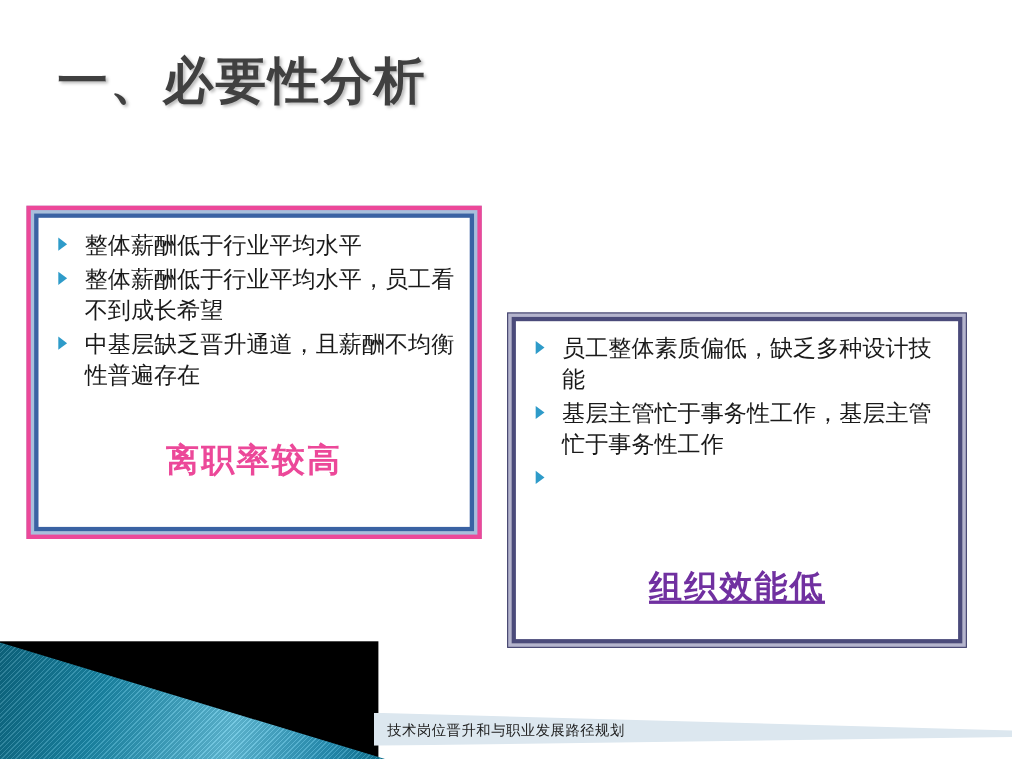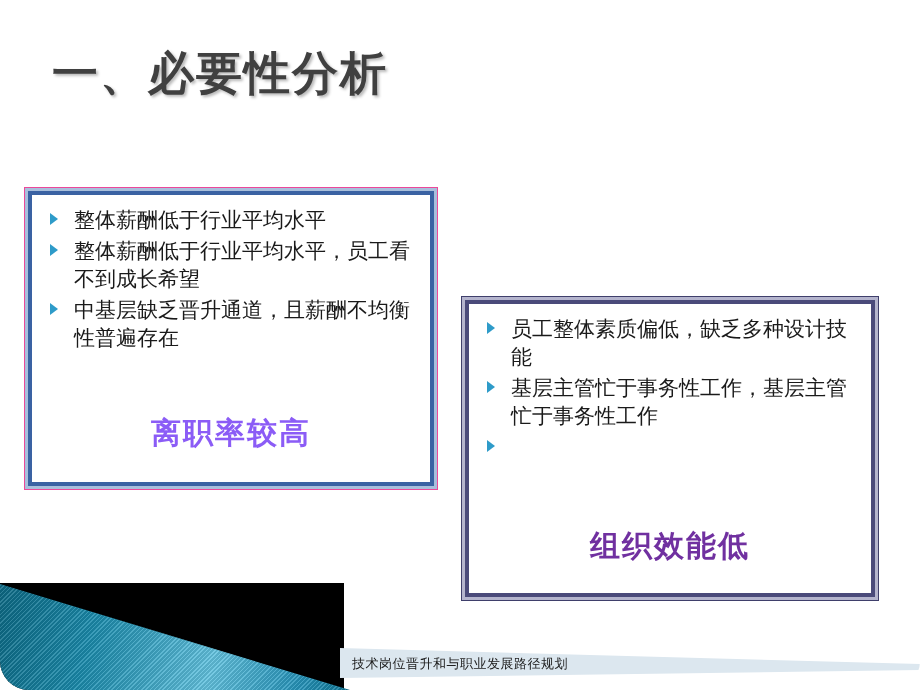--- a/index.html
+++ b/index.html
@@ -15,21 +15,20 @@
     position: relative;
   }
 
   .slide {
     position: absolute;
     left: 0; top: 0;
     width: 920px;
     height: 690px;
     background: #ffffff;
     overflow: hidden;
-    border-radius: 29px;
   }
 
   
   .slide-title {
     position: absolute;
     left: 52px;
     top: 48px;
     font-size: 46px;
     font-weight: bold;
     color: #404040;
@@ -44,37 +43,37 @@
     position: absolute;
     background: #ffffff;
     box-sizing: border-box;
   }
   
   .box-left {
     left: 24px;
     top: 187px;
     width: 414px;
     height: 303px;
-    border: 1px solid #ec4899;
+    border: 4px solid #ec4899;
     padding: 3px;
     background: #a8bfdc;
   }
   .box-left .inner {
     width: 100%;
     height: 100%;
     box-sizing: border-box;
     border: 4px solid #3a62a3;
     background: #ffffff;
     position: relative;
   }
 
   
   .box-right {
     left: 461px;
-    top: 296px;
+    top: 284px;
     width: 418px;
     height: 305px;
     border: 1px solid #3f3f6b;
     padding: 3px;
     background: #b4b4cd;
   }
   .box-right .inner {
     width: 100%;
     height: 100%;
     box-sizing: border-box;
@@ -111,22 +110,22 @@
 
   
   .conclusion {
     position: absolute;
     width: 100%;
     text-align: center;
     font-size: 30px;
     font-weight: bold;
     letter-spacing: 2px;
   }
-  .conclusion-left  { bottom: 28px; color: #8b5cf6; }
-  .conclusion-right { bottom: 26px; color: #7030a0; }
+  .conclusion-left  { bottom: 40px; color: #ec4899; }
+  .conclusion-right { bottom: 26px; color: #7030a0; text-decoration: underline; }
 
   
   .deco-black {
     position: absolute;
     left: 0;
     top: 583px;
     width: 344px;
     height: 107px;
     background: #000000;
   }

